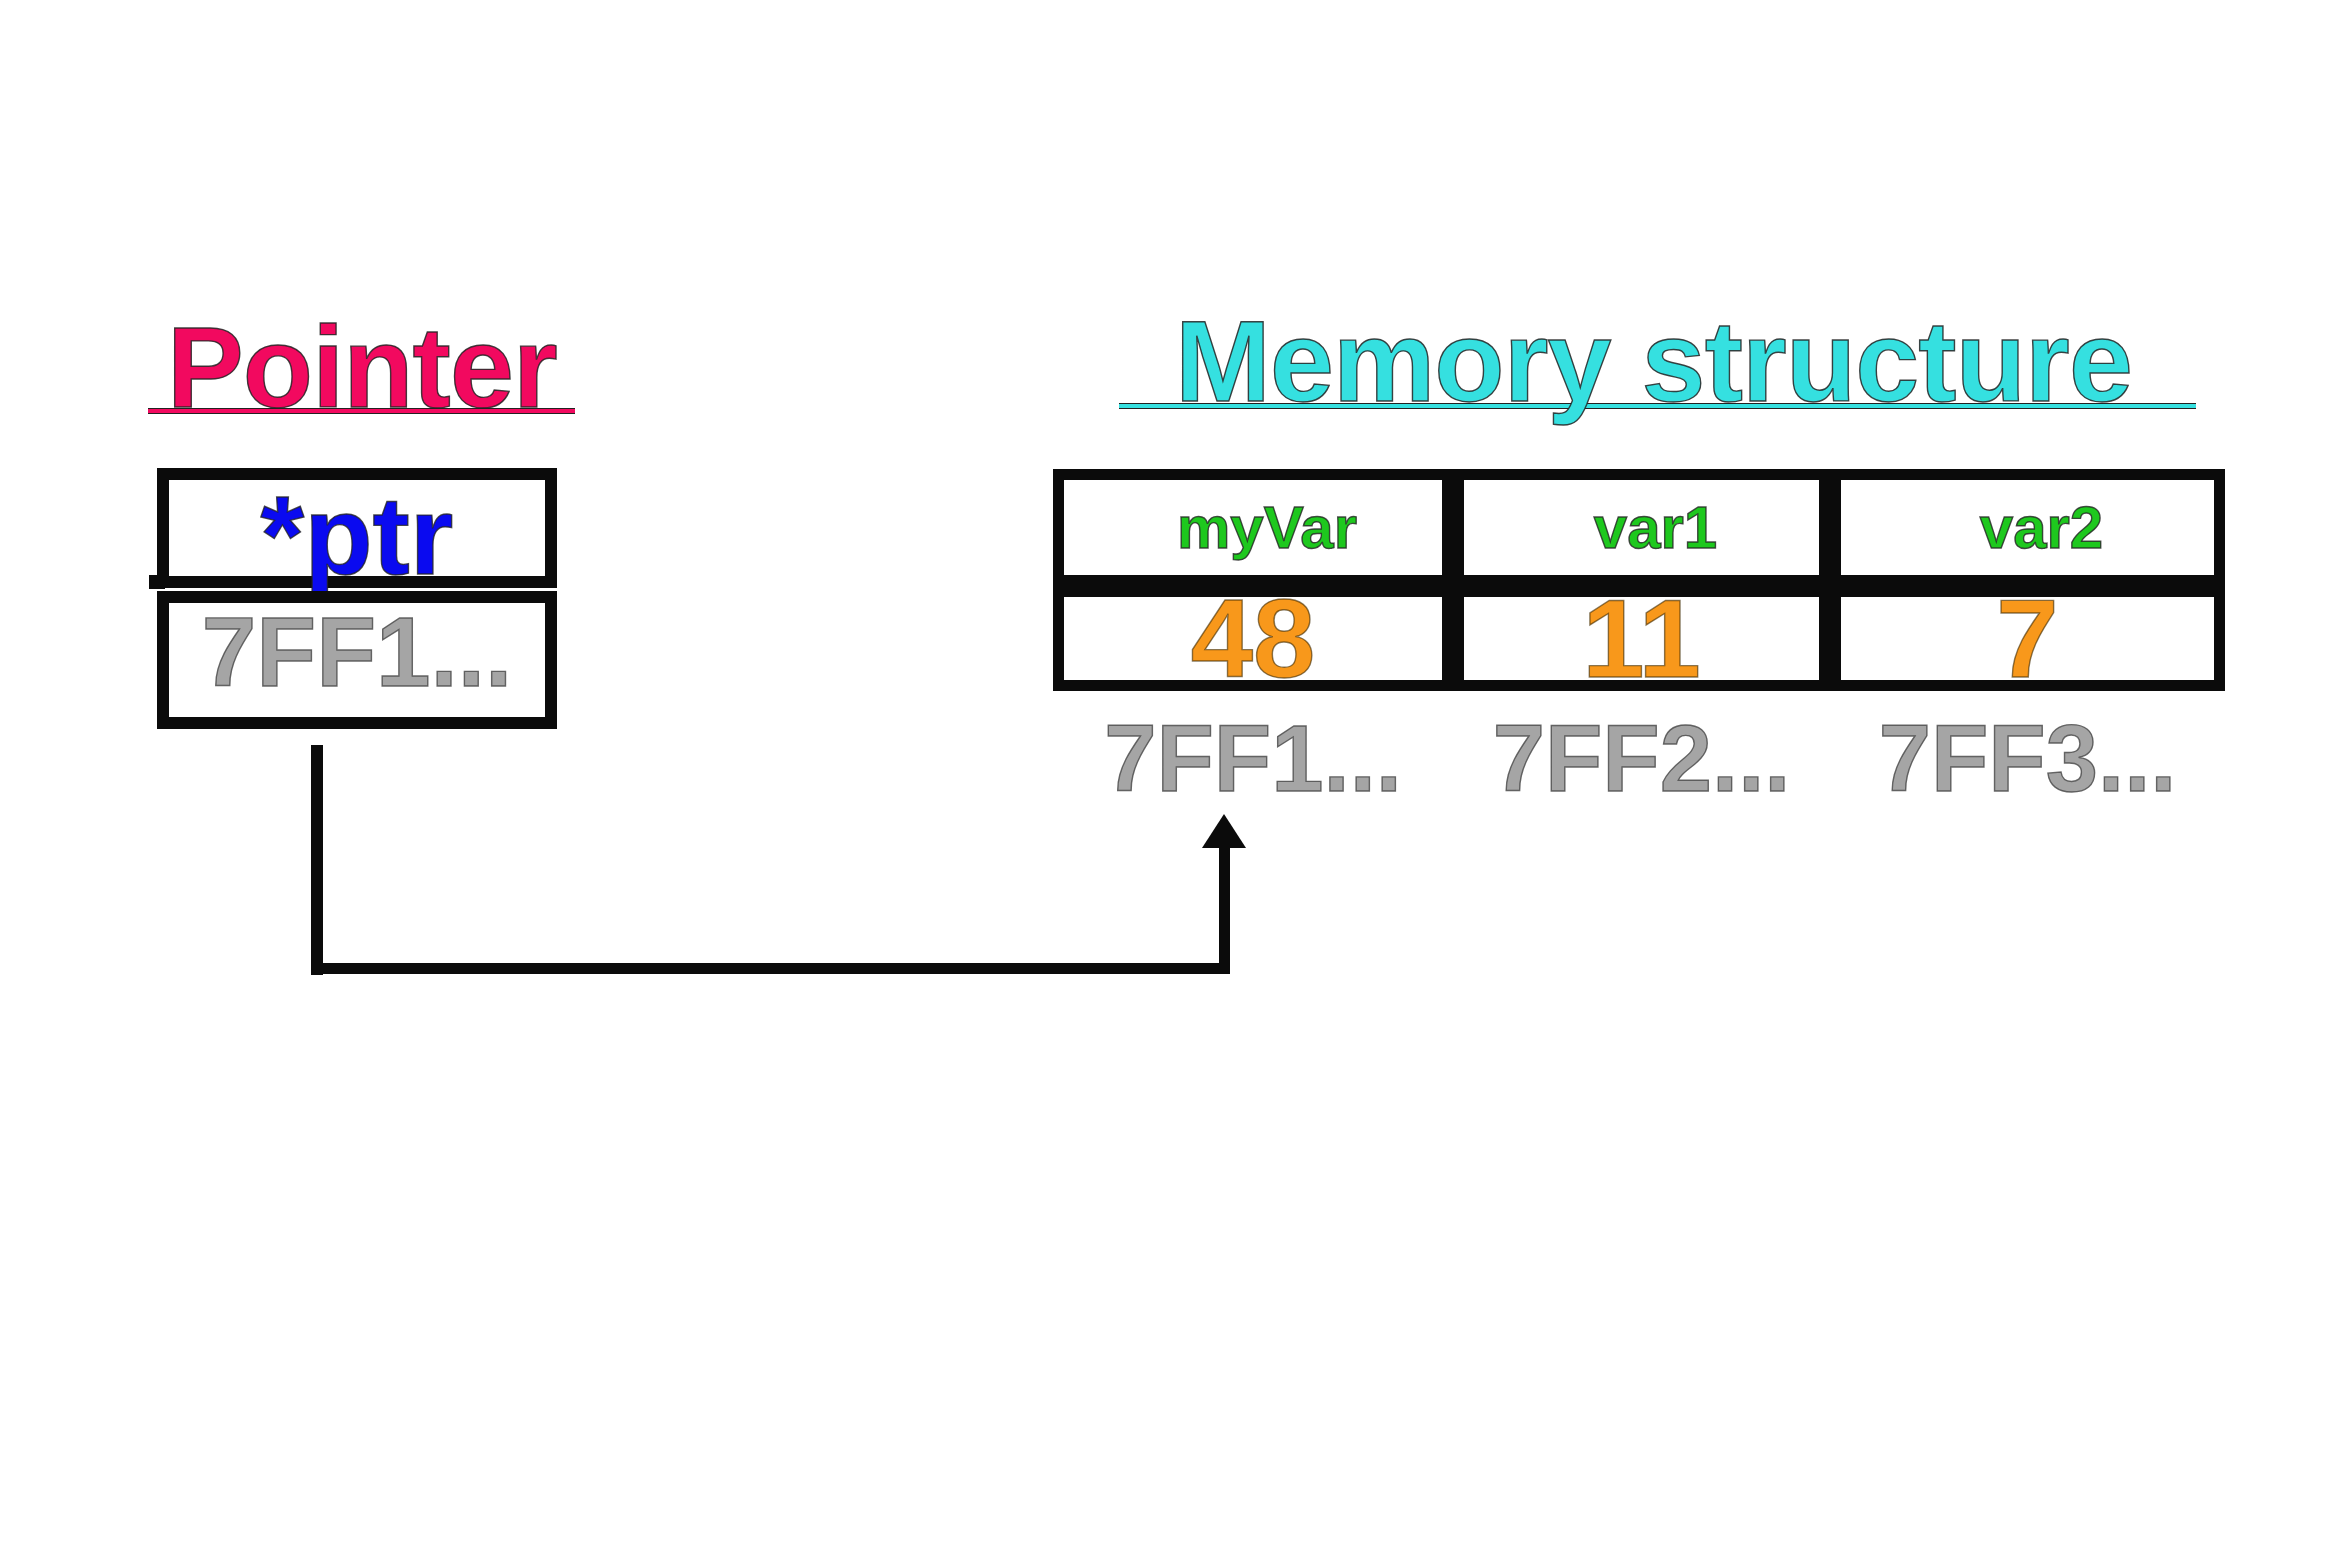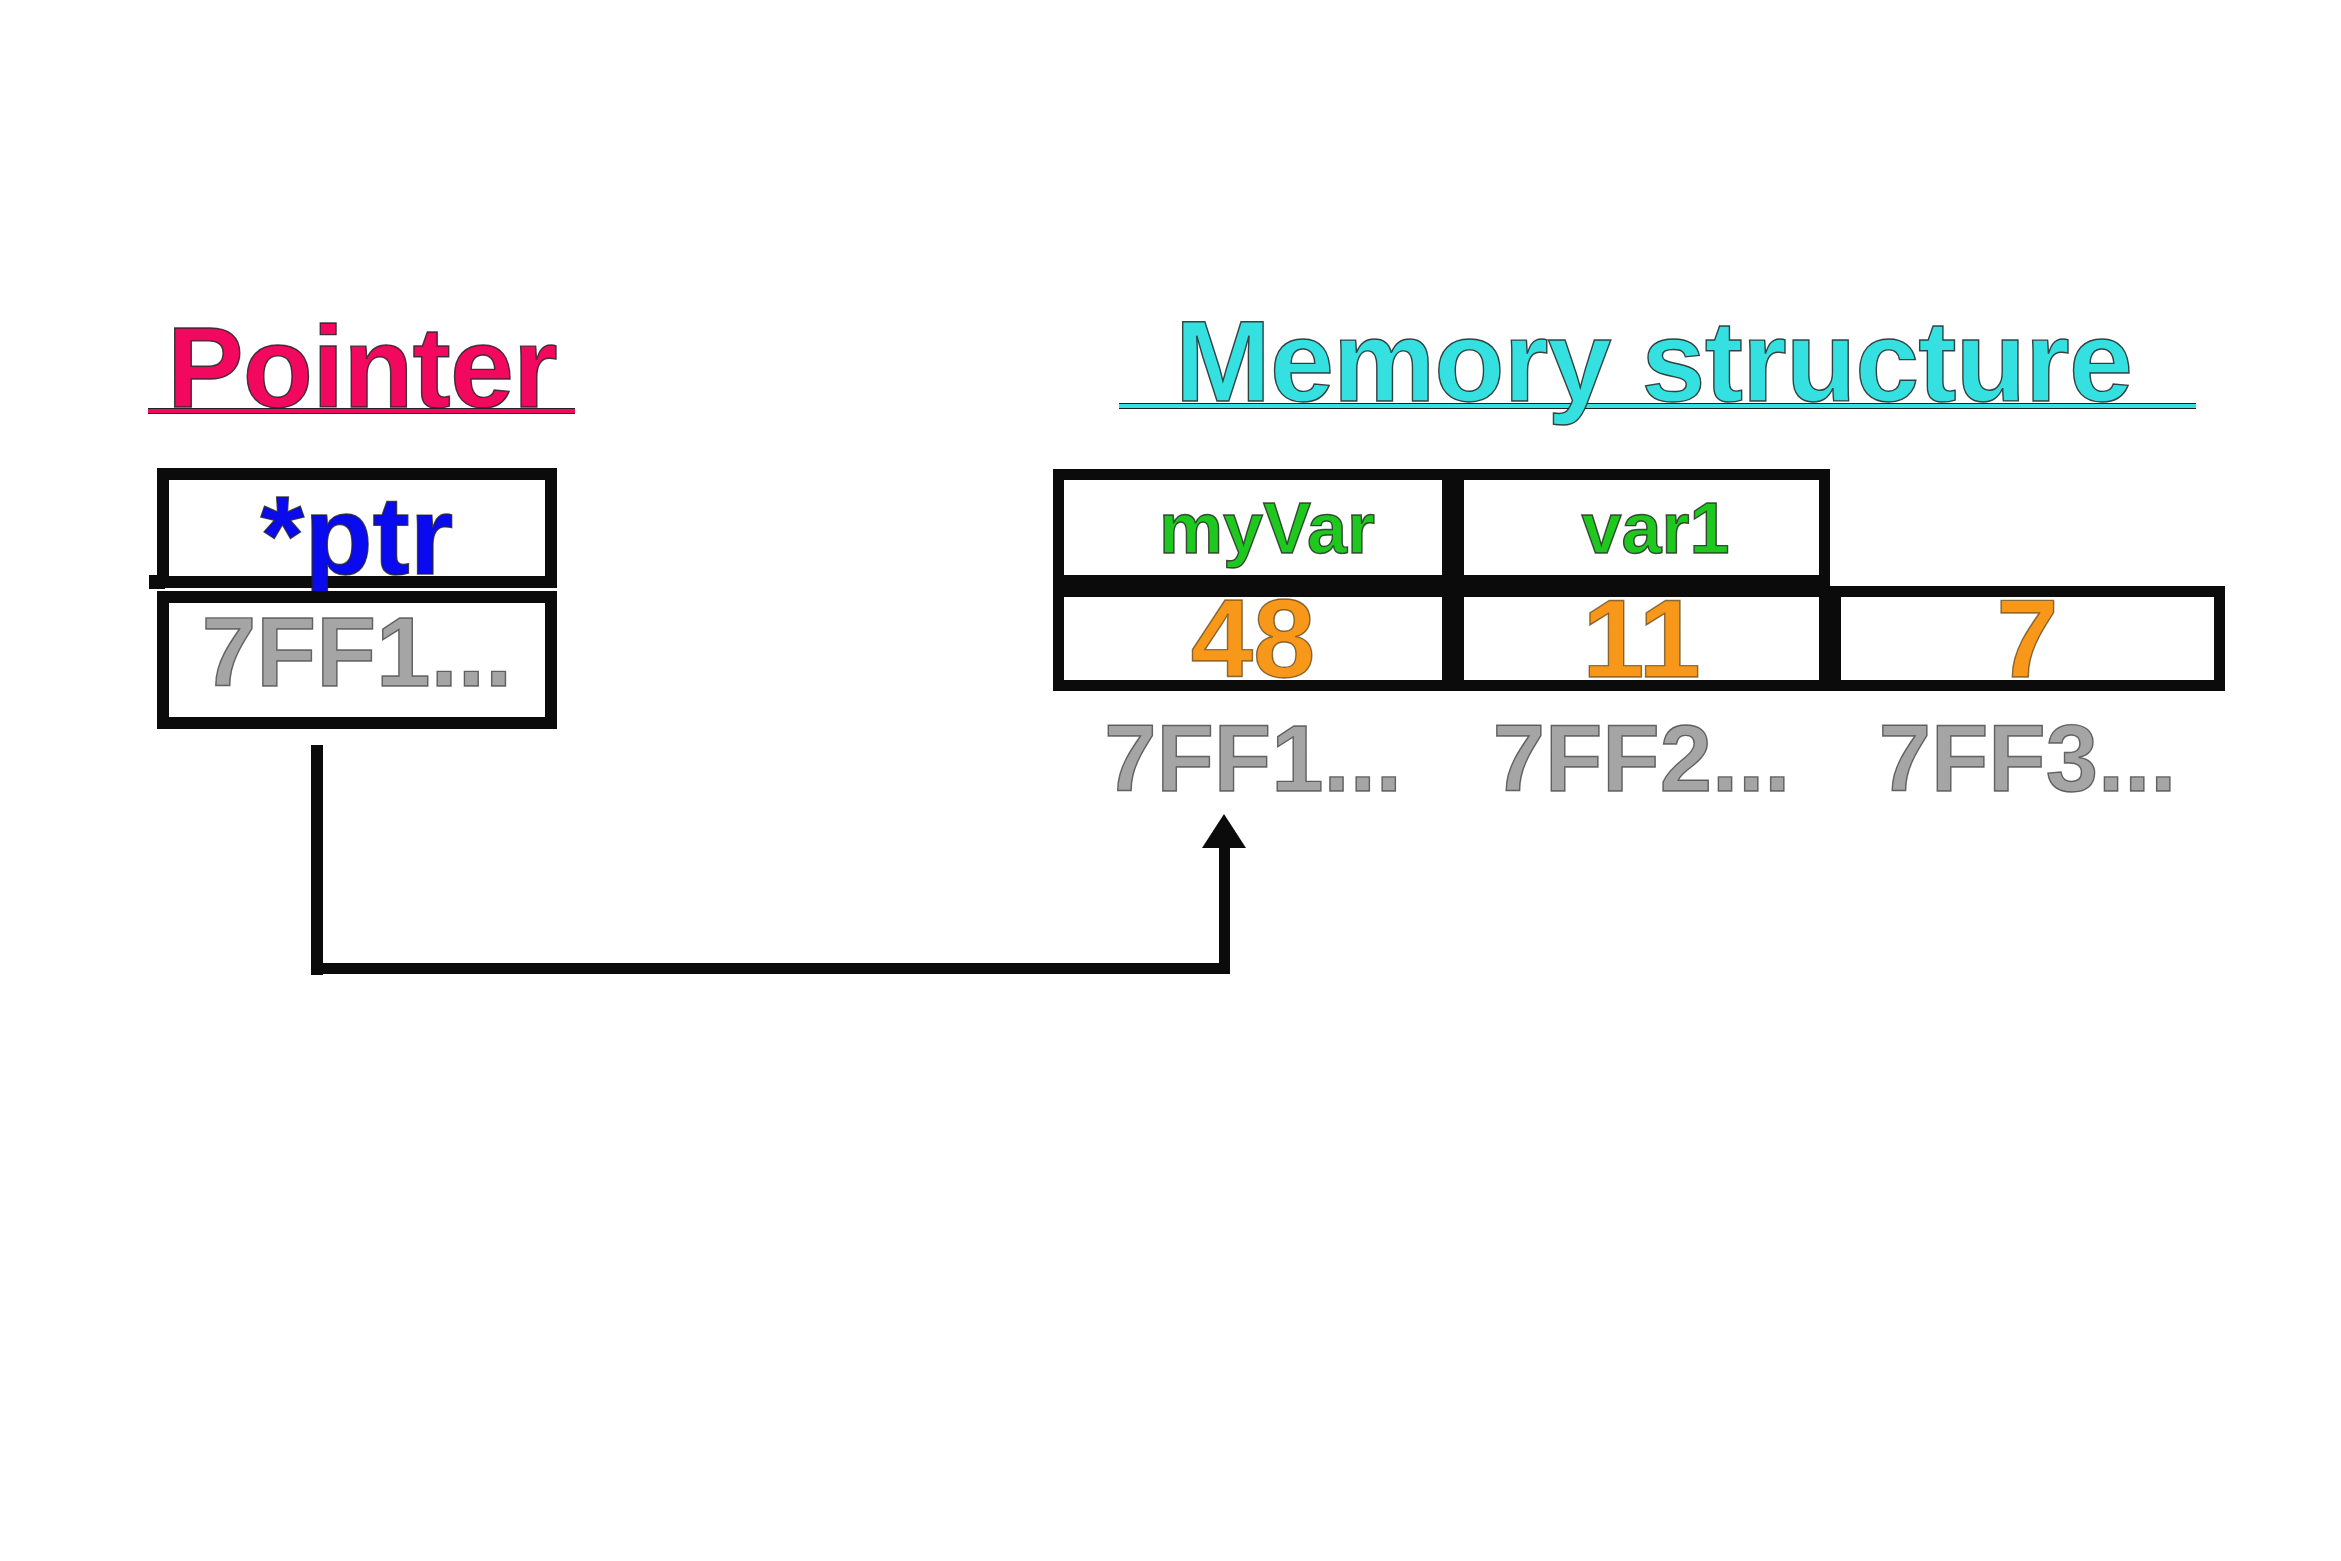--- a/index.html
+++ b/index.html
@@ -74,21 +74,21 @@
     justify-content: center;
     line-height: 1;
   }
   .hrow { top: 469px; height: 117px; }
   .vrow { top: 586px; height: 105px; }
   .col1 { left: 1053px; width: 400px; }
   .col2 { left: 1453px; width: 377px; }
   .col3 { left: 1830px; width: 395px; }
   .var-name {
     color: var(--green);
-    font-size: 72px;
+    font-size: 60px;
     margin-left: 28px;
     -webkit-text-stroke: 1.4px rgba(35,35,35,0.8);
   }
   .var-value {
     color: var(--orange);
     font-size: 112px;
     -webkit-text-stroke: 1.4px rgba(60,40,0,0.6);
   }
 
   
@@ -137,20 +137,23 @@
     <span class="ptr-addr">7FF1...</span>
   </div>
   <div class="abs divider-nub"></div>
 
   <div class="mcell hrow col1">
     <span class="var-name">myVar</span>
   </div>
   <div class="mcell hrow col2">
     <span class="var-name">var1</span>
   </div>
+  <div class="mcell hrow col3">
+    <span class="var-name">var2</span>
+  </div>
 
   <div class="mcell vrow col1">
     <span class="var-value">48</span>
   </div>
   <div class="mcell vrow col2">
     <span class="var-value">11</span>
   </div>
   <div class="mcell vrow col3">
     <span class="var-value">7</span>
   </div>

